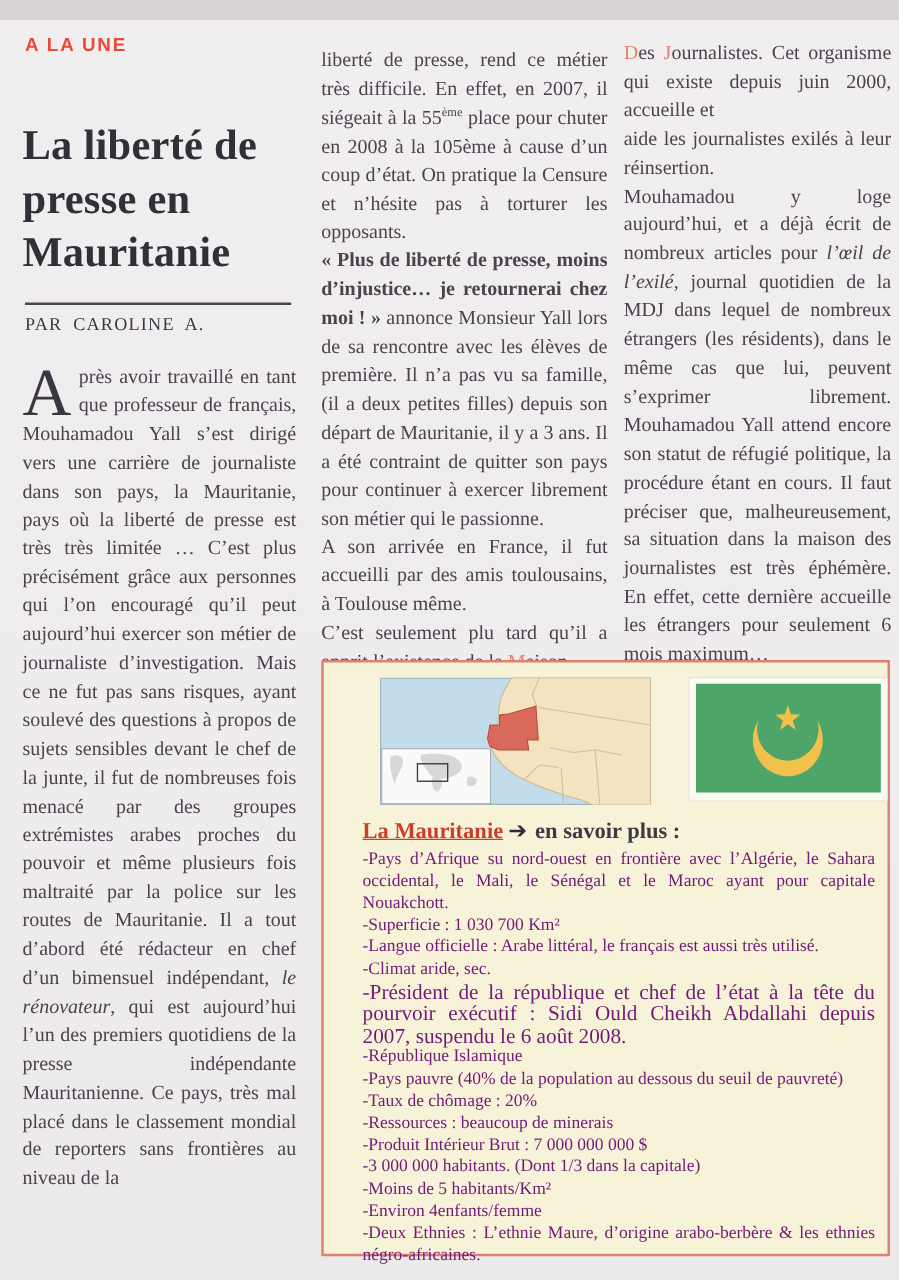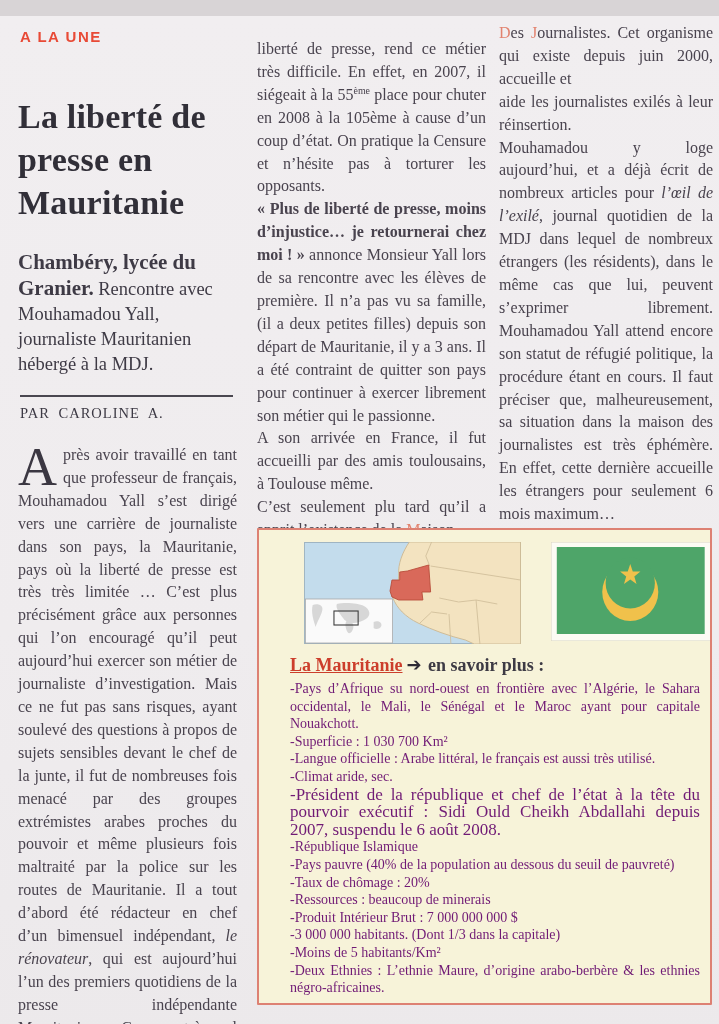--- a/index.html
+++ b/index.html
@@ -21,21 +21,21 @@
   body{background:#d8d4d6;font-family:"Liberation Serif","DejaVu Serif",serif;}
   .page{
     position:relative;width:719px;height:1024px;margin:16px auto;
     background:var(--page_bg);
     background-image:linear-gradient(180deg, #f1eef0 0%, #efecee 60%, #ecE9eb 100%);
     overflow:hidden;color:var(--ink);
   }
   .col{position:absolute;}
   .col1{left:18px;top:10px;width:219px;}
   .col2{left:257px;top:22px;width:229px;}
-  .col3{left:499px;top:6px;width:214px;}
+  .col3{left:499px;top:16px;width:214px;}
 
   .kicker{
     font-family:"Liberation Sans","DejaVu Sans",sans-serif;
     font-weight:bold;font-size:15px;letter-spacing:1.5px;
     color:var(--kicker);margin:2px 0 0 2px;
   }
   .title{
     font-size:34px;line-height:43px;font-weight:bold;color:var(--title_ink);
     margin:50px 0 0 0;letter-spacing:.2px;
   }
@@ -88,21 +88,20 @@
   .facts .small{font-size:17px;}
 </style>
 </head>
 <body>
 
 <div class="page">
 
   <div class="col col1">
     <div class="kicker">A LA UNE</div>
     <h1 class="title">La liberté de presse en Mauritanie</h1>
-    <p class="standfirst"><span class="b">Chambéry, lycée du Granier.</span><span> Rencontre avec Mouhamadou Yall, journaliste Mauritanien hébergé à la MDJ.</span></p>
     <hr class="rule">
     <div class="byline">PAR CAROLINE A.</div>
     <p class="body-p lead-p"><span class="dropcap">A</span><span><span>près avoir travaillé en tant que professeur de français, Mouhamadou Yall s’est dirigé vers une carrière de journaliste dans son pays, la Mauritanie, pays où la liberté de presse est très très limitée … C’est plus précisément grâce aux personnes qui l’on encouragé qu’il peut aujourd’hui exercer son métier de journaliste d’investigation. Mais ce ne fut pas sans risques, ayant soulevé des questions à propos de sujets sensibles  devant le chef de la junte, il fut de nombreuses fois menacé par des groupes extrémistes arabes proches du pouvoir et même plusieurs fois maltraité par la police sur les routes de Mauritanie. Il a tout d’abord été rédacteur en chef d’un bimensuel indépendant, </span><span class="i">le rénovateur</span><span>, qui est aujourd’hui l’un des premiers quotidiens de la presse indépendante Mauritanienne. Ce pays, très mal placé dans le classement mondial de reporters sans frontières au niveau de la</span></span></p>
   </div>
 
   <div class="col col2">
       <div class="body-p"><span>liberté de presse, rend ce métier très difficile. En effet, en 2007, il siégeait à la  55</span><sup>ème</sup><span> place pour chuter en 2008 à la 105ème à cause d’un coup d’état. On pratique la Censure et n’hésite pas à torturer les opposants.</span></div>
       <div class="body-p"><span class="b">« Plus de liberté de presse, moins d’injustice… je retournerai chez moi ! »</span><span> annonce Monsieur Yall lors de sa rencontre avec les élèves de première. Il n’a pas vu sa famille, (il a deux petites filles) depuis son départ de Mauritanie, il y a 3 ans. Il a été contraint de quitter son pays pour continuer à exercer librement son métier qui le passionne.</span></div>
       <div class="body-p"><span>A son arrivée en France, il fut accueilli par des amis toulousains, à Toulouse même.</span></div>
       <div class="body-p"><span>C’est seulement plu tard qu’il a apprit l’existence de la </span><span class="red">M</span><span>aison</span></div>
@@ -166,17 +165,18 @@
         <div>-Langue officielle : Arabe littéral, le français est aussi très utilisé.</div>
         <div>-Climat aride, sec.</div>
         <div class="small">-Président de la république et chef de l’état à la tête du pourvoir exécutif : Sidi Ould Cheikh Abdallahi depuis 2007, suspendu le 6 août 2008.</div>
         <div>-République Islamique</div>
         <div>-Pays pauvre (40% de la population au dessous du seuil de pauvreté)</div>
         <div>-Taux de chômage : 20%</div>
         <div>-Ressources : beaucoup de minerais</div>
         <div>-Produit Intérieur Brut : 7 000 000 000 $</div>
         <div>-3 000 000 habitants. (Dont 1/3 dans la capitale)</div>
         <div>-Moins de 5 habitants/Km²</div>
+        <div>-Environ 4enfants/femme</div>
         <div>-Deux Ethnies : L’ethnie Maure, d’origine arabo-berbère &amp; les ethnies négro-africaines.</div>
       </div>
   </div>
 
 </div>
 
 </body></html>

